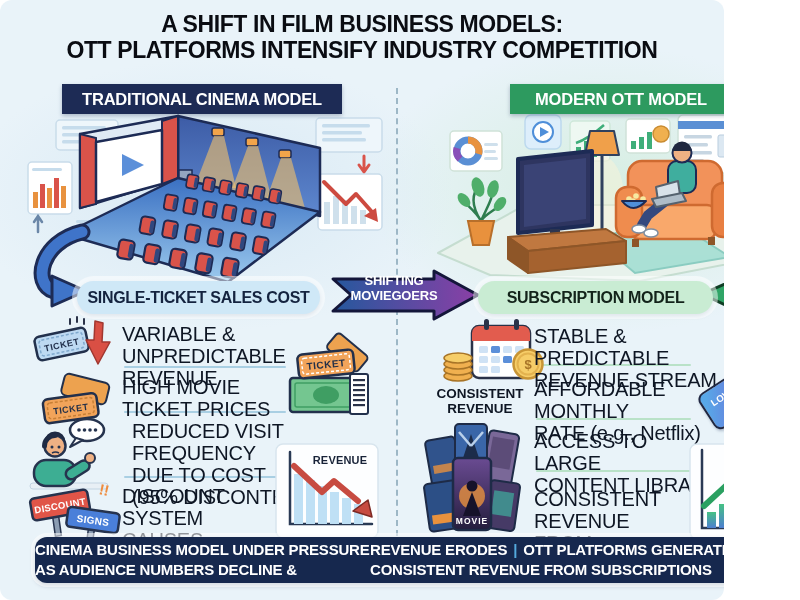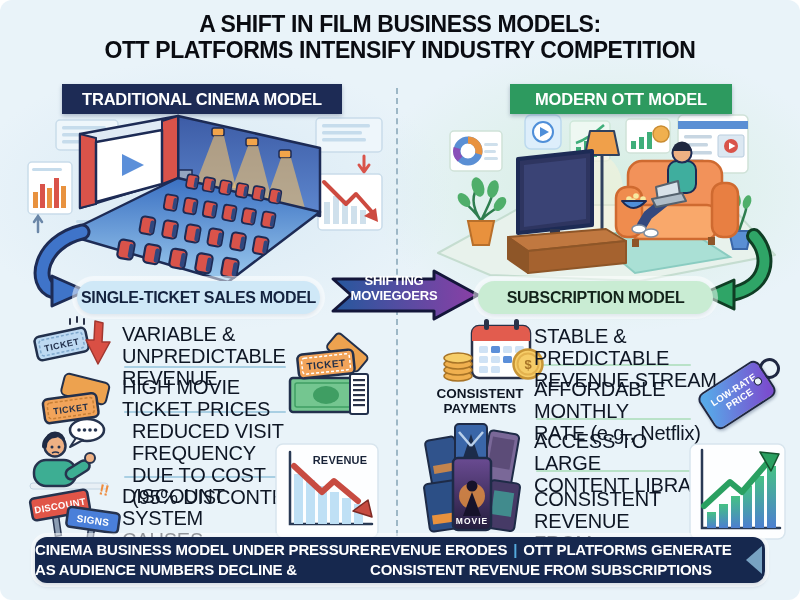--- a/index.html
+++ b/index.html
@@ -1,16 +1,16 @@
 <!DOCTYPE html>
 <html><head>
 <meta charset="utf-8">
 <style>
   html,body{margin:0;padding:0;background:#ffffff;}
-  #canvas{position:relative;width:800px;height:600px;overflow:hidden;border-radius:12px;
+  #canvas{position:relative;width:724px;height:600px;overflow:hidden;border-radius:12px;
     font-family:"Liberation Sans",sans-serif;
     background:
       radial-gradient(ellipse 340px 190px at 210px 195px, #d8e9f4 0%, rgba(216,233,244,0) 72%),
       radial-gradient(ellipse 330px 200px at 605px 190px, #d6eee1 0%, rgba(214,238,225,0) 72%),
       #e9f3f9;}
   .abs{position:absolute;}
   .pre{white-space:pre-line;}
   .title{width:100%;text-align:center;font-weight:800;font-size:23px;line-height:1.15;
     color:#0a0c12;letter-spacing:-0.4px;}
   .hdr-pill{display:flex;align-items:center;justify-content:center;color:#fff;
@@ -273,21 +273,21 @@
     <path d="M 62,10 C 20,20 12,62 34,69" stroke="#3f74c9" stroke-width="11" fill="none" stroke-linecap="round"></path>
     <polygon points="32,54 66,69 32,84" fill="#3f74c9" stroke="#1d2b55" stroke-width="3" stroke-linejoin="round"></polygon>
   </svg>
   <svg class="abs" style="left:698px;top:228px;z-index:2;" width="78" height="85" viewBox="0 0 78 85">
     <path d="M 56,8 C 74,28 70,58 34,66" stroke="#0f3d24" stroke-width="16" fill="none" stroke-linecap="round"></path>
     <path d="M 56,8 C 74,28 70,58 34,66" stroke="#2fa567" stroke-width="10" fill="none" stroke-linecap="round"></path>
     <polygon points="36,52 4,66 36,81" fill="#2fa567" stroke="#0f3d24" stroke-width="3" stroke-linejoin="round"></polygon>
   </svg>
 
   <div class="abs model-pill" style="left:77px;top:281px;width:243px;height:33px;background:#cfe8f7;color:#14233f;">
-    <span>SINGLE-TICKET SALES MODEL</span>
+    <span>SINGLE-TICKET SALES COST</span>
   </div>
 
   <svg class="abs" style="left:331px;top:269px;z-index:3;" width="149" height="52" viewBox="0 0 149 52">
     <defs>
       <linearGradient id="shiftG" x1="0" y1="0" x2="1" y2="0">
         <stop offset="0" stop-color="#25589d"></stop>
           <stop offset="1" stop-color="#8b3fa6"></stop>
       </linearGradient>
     </defs>
     <polygon points="2,10 103,10 103,2 147,26 103,50 103,42 2,42 20,26" fill="url(#shiftG)" stroke="#14163a" stroke-width="3" stroke-linejoin="round"></polygon>
@@ -427,21 +427,21 @@
       <ellipse cx="18" cy="48" rx="14" ry="5" fill="#f0b04f" stroke="#a87427" stroke-width="1.5"></ellipse>
       <ellipse cx="18" cy="42" rx="14" ry="5" fill="#f6cd68" stroke="#a87427" stroke-width="1.5"></ellipse>
     </g>
     <g>
       <circle cx="88" cy="48" r="14.5" fill="#f6cd68" stroke="#c89435" stroke-width="2.5"></circle>
       <circle cx="88" cy="48" r="10.5" fill="none" stroke="#e3b24e" stroke-width="2"></circle>
       <text x="88" y="53" text-anchor="middle" font-size="13" font-weight="800" fill="#a87427">$</text>
     </g>
   </svg>
   <div class="abs caption pre" style="left:428px;top:386px;width:104px;">CONSISTENT
-PAYMENTS</div>
+REVENUE</div>
 
   <div class="abs item-text pre" style="left:534px;top:325px;width:185px;">STABLE &amp; PREDICTABLE
 REVENUE STREAM</div>
   <div class="abs hdiv green" style="left:536px;top:364px;width:155px;"></div>
   <div class="abs item-text pre" style="left:534px;top:378px;width:190px;">AFFORDABLE MONTHLY
 RATE (e.g., Netflix)</div>
   <div class="abs hdiv green" style="left:536px;top:418px;width:155px;"></div>
   <div class="abs item-text pre" style="left:534px;top:430px;width:185px;">ACCESS TO LARGE
 CONTENT LIBRARY</div>
   <div class="abs hdiv green" style="left:536px;top:470px;width:155px;"></div>

